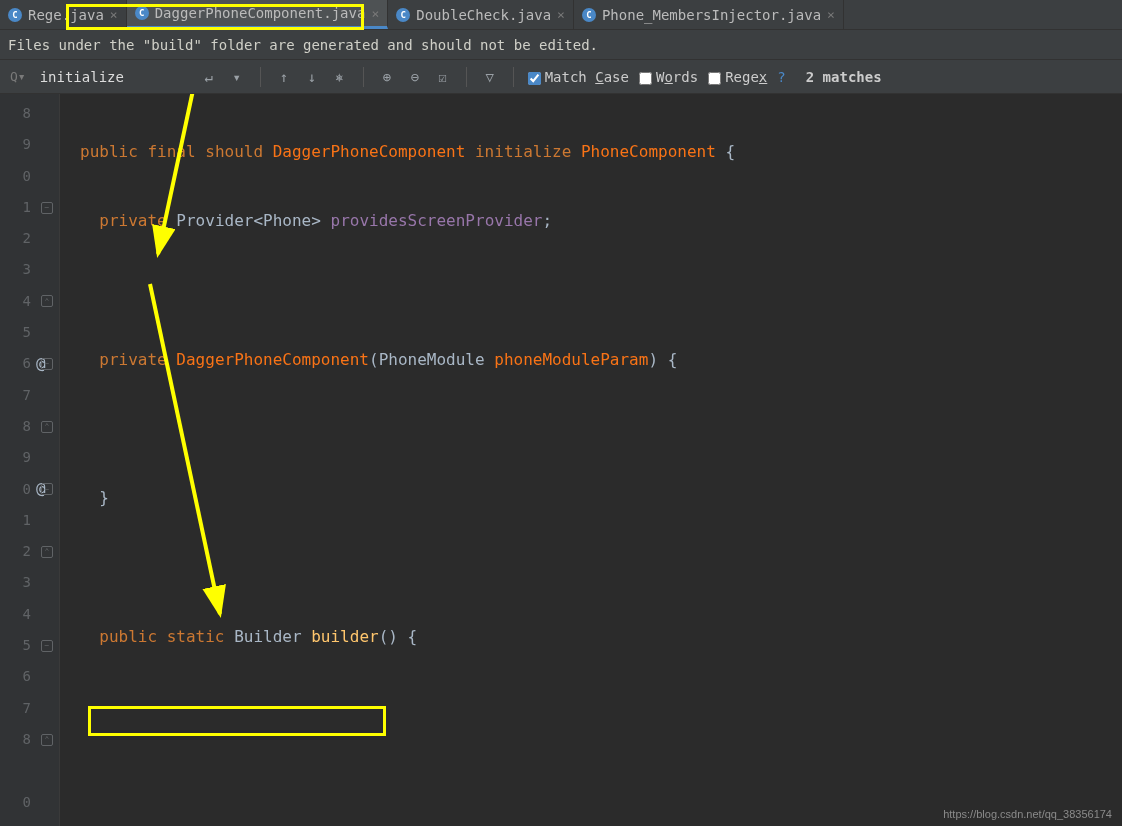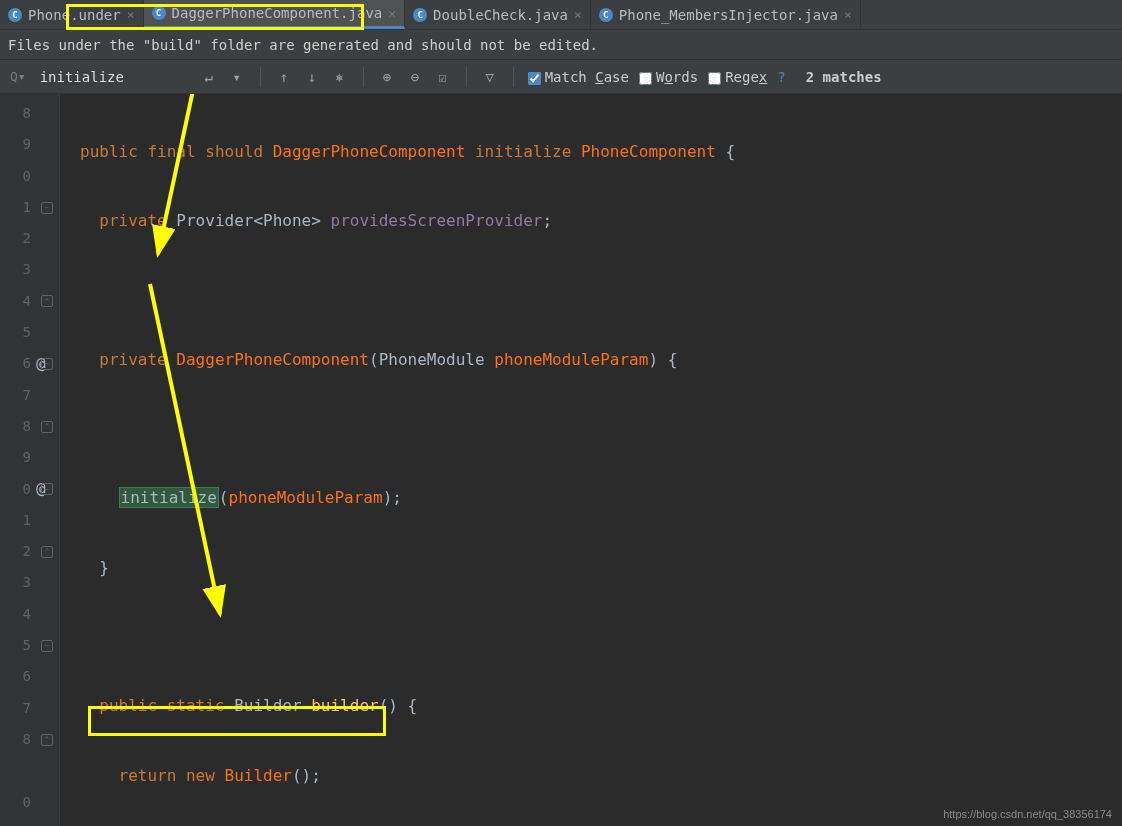--- a/index.html
+++ b/index.html
@@ -130,21 +130,21 @@
     position:absolute; right:10px; bottom:6px; color:#8a8a8a; font-size:11px;
     font-family: sans-serif;
   }
 </style>
 </head>
 <body>
 
 <div class="tabs">
   <div class="tab">
     <span class="tab-icon">C</span>
-    <span>Phone.under</span>
+    <span>Rege.java</span>
     <span class="close">×</span>
   </div>
   <div class="tab active">
     <span class="tab-icon">C</span>
     <span>DaggerPhoneComponent.java</span>
     <span class="close">×</span>
   </div>
   <div class="tab">
     <span class="tab-icon">C</span>
     <span>DoubleCheck.java</span>
@@ -220,25 +220,23 @@
     <div class="ln">0</div>
     <div class="ln"></div>
   </div>
 
   <div class="code">
     <div class="codeline"><span class="kw">public</span> <span class="kw">final</span> <span class="kw">should</span> <span class="cls">DaggerPhoneComponent</span> <span class="kw">initialize</span> <span class="cls">PhoneComponent</span> <span class="punct">{</span></div>
     <div class="codeline">  <span class="kw">private</span> <span class="type">Provider</span><span class="punct">&lt;</span><span class="gen">Phone</span><span class="punct">&gt;</span> <span class="field">providesScreenProvider</span><span class="punct">;</span></div>
     <div class="codeline"></div>
     <div class="codeline">  <span class="kw">private</span> <span class="cls">DaggerPhoneComponent</span><span class="punct">(</span><span class="type">PhoneModule</span> <span class="cls">phoneModuleParam</span><span class="punct">) {</span></div>
     <div class="codeline"></div>
-    <div class="codeline">    <span class="search-hl">initialize</span><span class="punct">(</span><span class="cls">phoneModuleParam</span><span class="punct">);</span></div>
     <div class="codeline">  <span class="punct">}</span></div>
     <div class="codeline"></div>
     <div class="codeline">  <span class="kw">public</span> <span class="kw">static</span> <span class="type">Builder</span> <span class="fn">builder</span><span class="punct">() {</span></div>
-    <div class="codeline">    <span class="kw">return</span> <span class="kw">new</span> <span class="cls">Builder</span><span class="punct">();</span></div>
     
     
     
     
     
     
     
     
     
     

